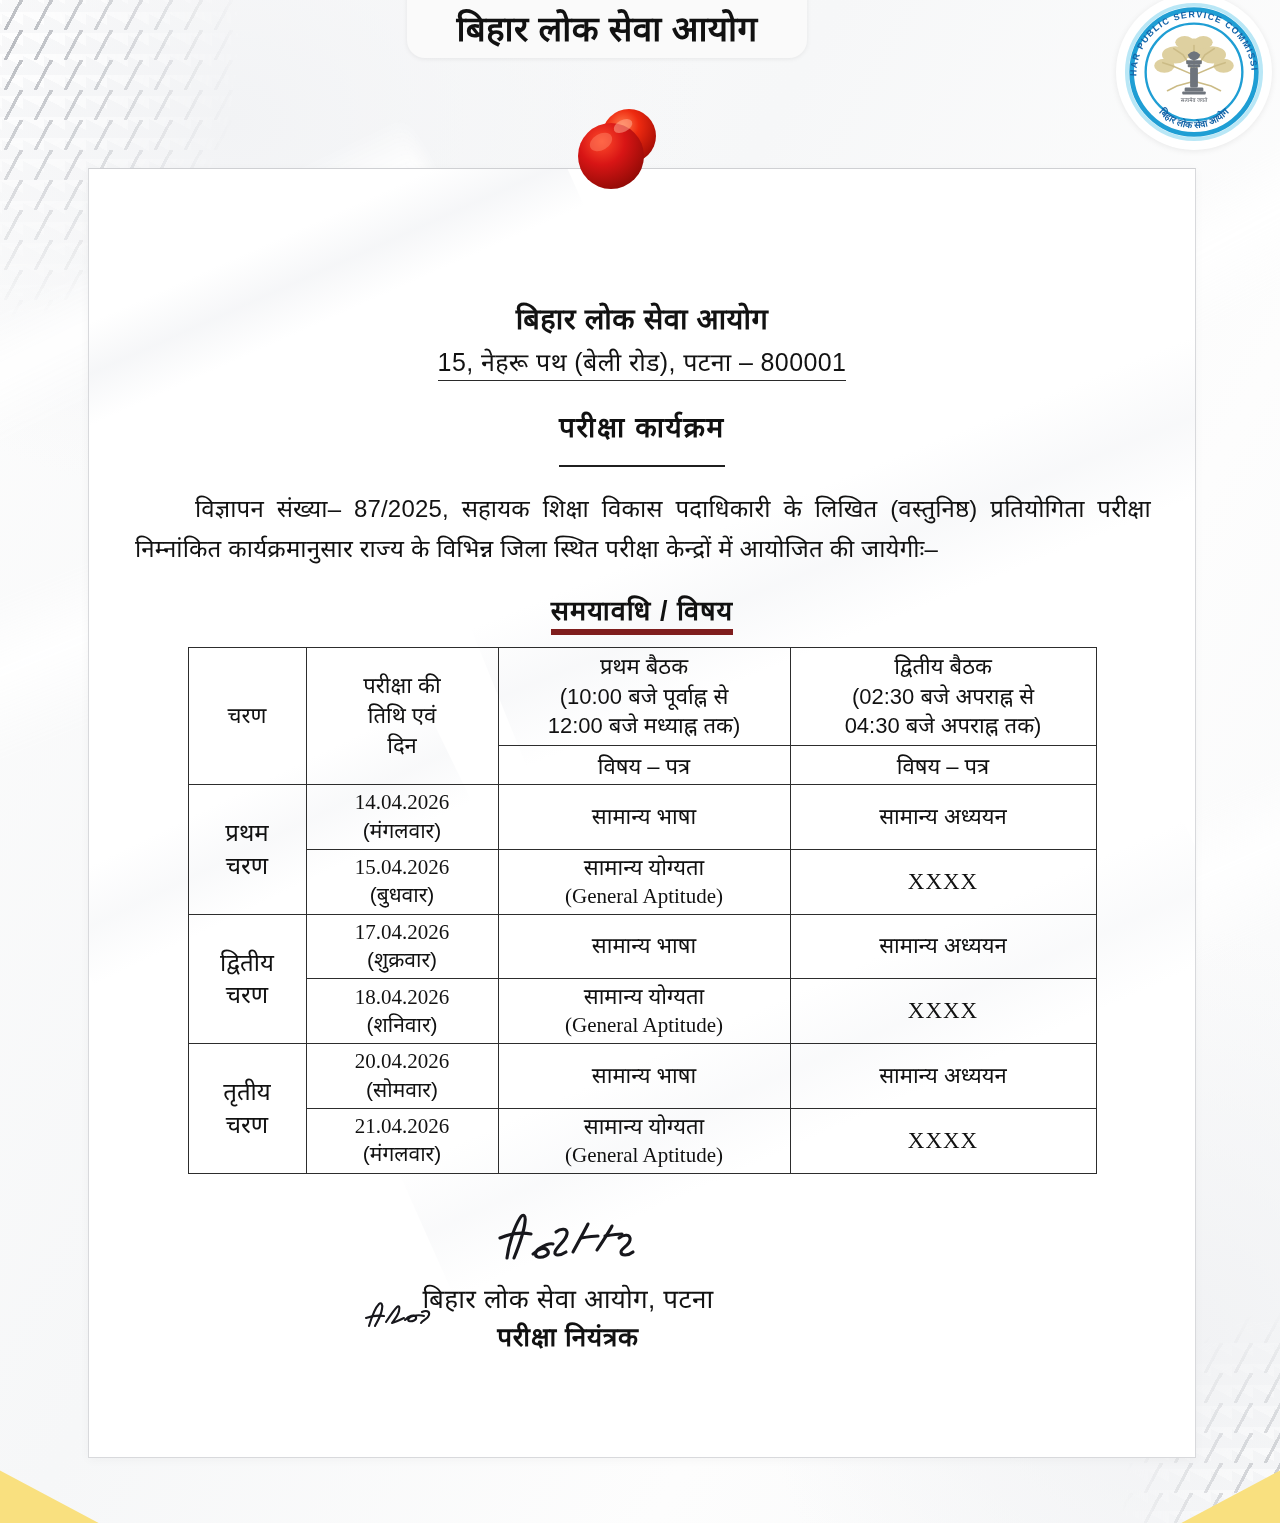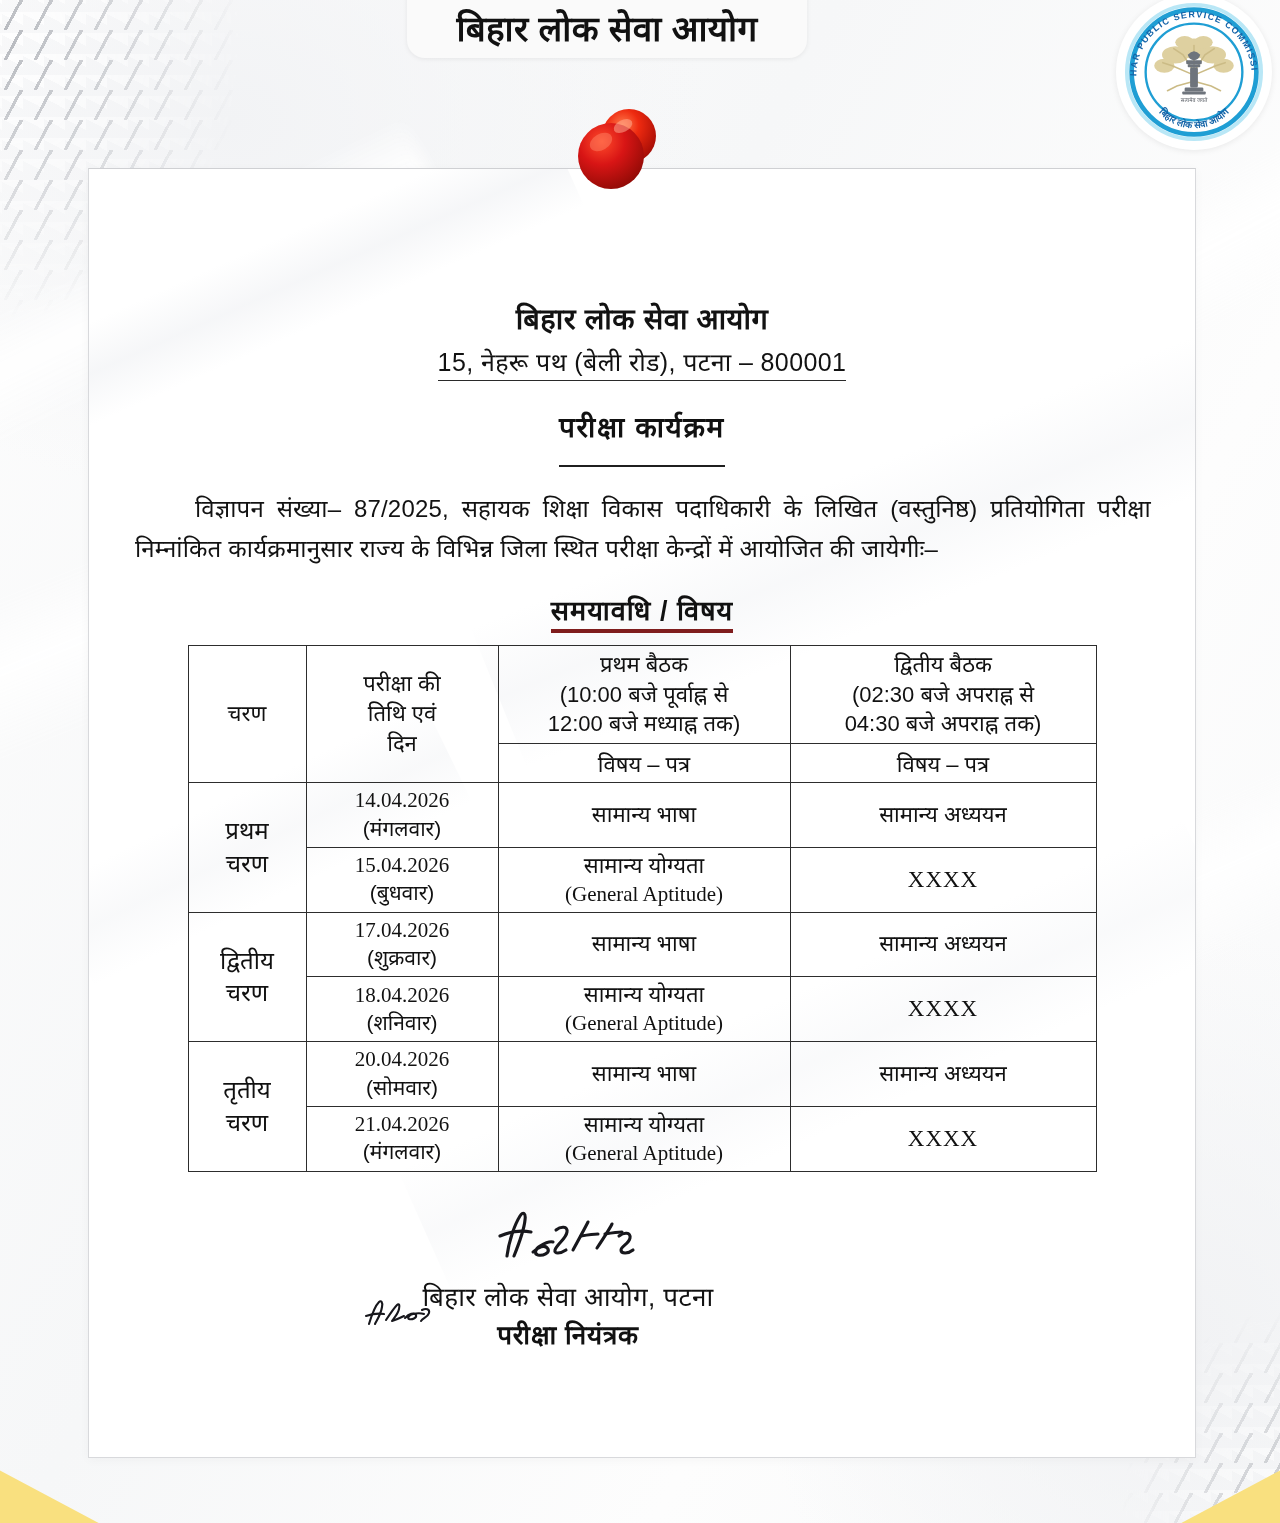--- a/index.html
+++ b/index.html
@@ -192,21 +192,21 @@
   #table-caption {
     text-align: center;
     margin-top: 22px;
   }
   #table-caption-text {
     font-family: "Liberation Sans", "DejaVu Sans", sans-serif;
     font-size: 27px;
     font-weight: 700;
     color: #111;
     display: inline-block;
-    border-bottom: 4px solid #7f1d1d;
+    border-bottom: 6px solid #7f1d1d;
     padding-bottom: 1px;
     letter-spacing: 1px;
   }
 
   
   #schedule-table {
     width: 908px;
     margin: 12px auto 0;
     border-collapse: collapse;
     table-layout: fixed;

